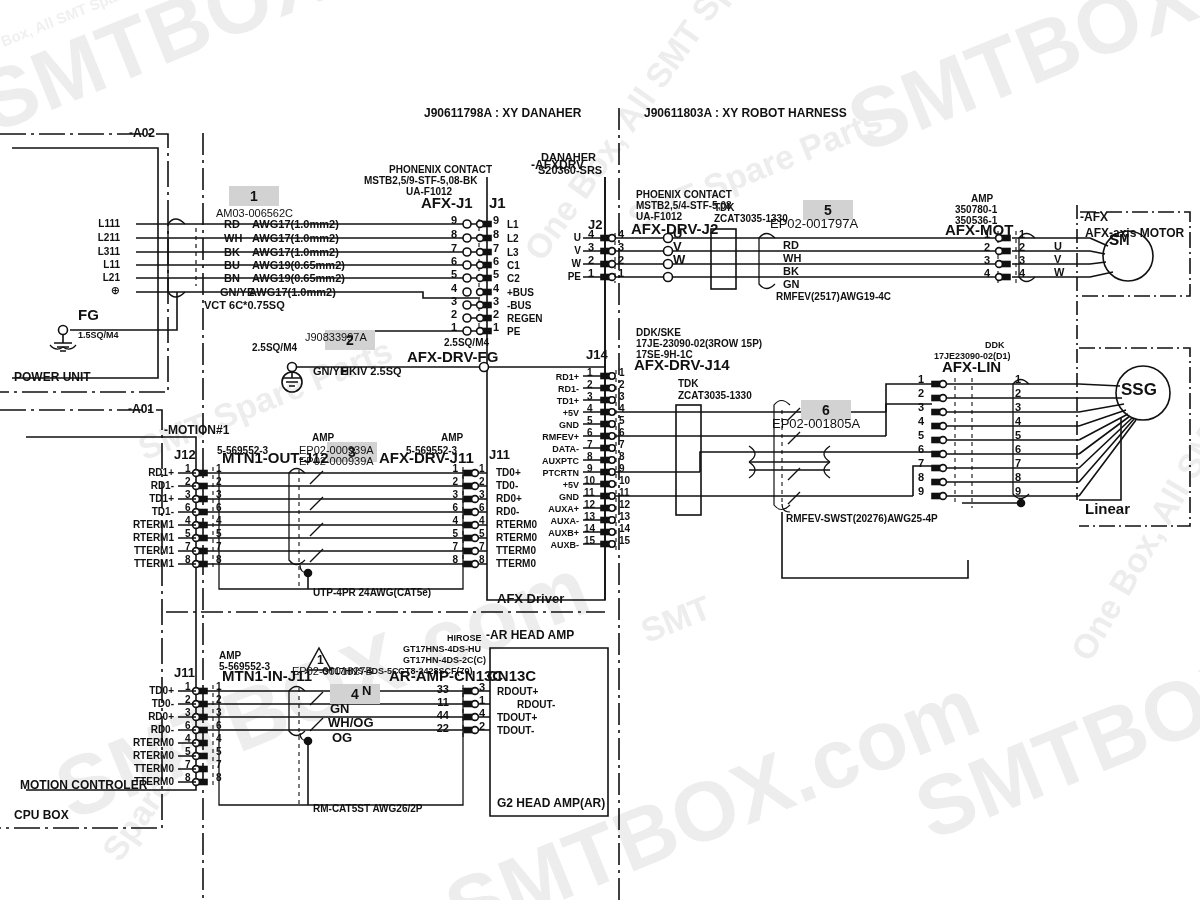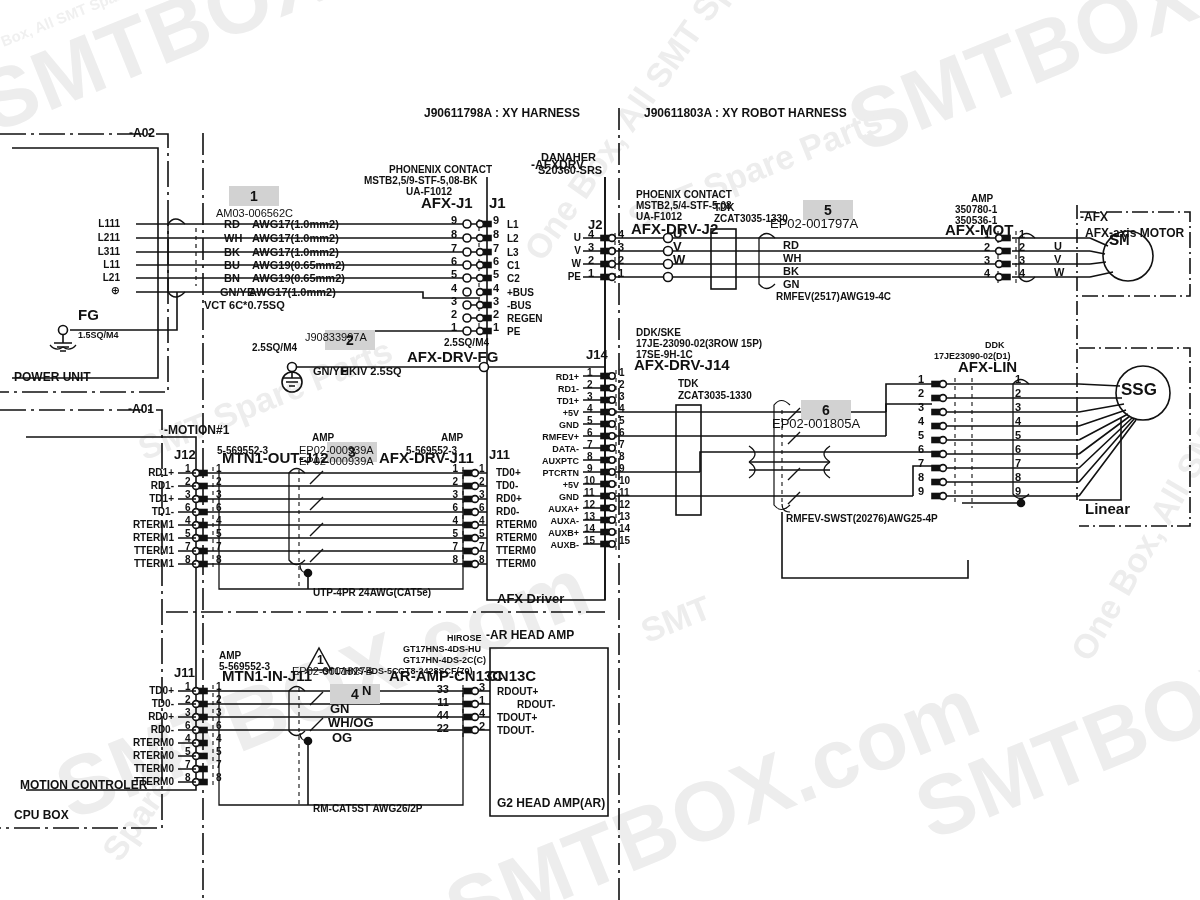--- a/index.html
+++ b/index.html
@@ -383,21 +383,21 @@
           <circle cx="475" cy="717" r="3.4" fill="#fff"></circle>
         <rect x="464" y="727.5" width="11" height="5" fill="#111"></rect>
           <circle cx="475" cy="730" r="3.4" fill="#fff"></circle>
       </g>
       <path d="M479,691 L490,691 M479,704 L490,704 M479,717 L490,717 M479,730 L490,730"></path>
 
       <path d="M319,648 L331,670 L307,670 Z" stroke-width="1.5" fill="#fff"></path>
     </g>
   </svg>
 
-  <div class="lbl t12 b" style="left:424px;top:108px;">J90611798A : XY HARNESS</div>
+  <div class="lbl t12 b" style="left:424px;top:108px;">J90611798A : XY DANAHER</div>
   <div class="lbl t12 b" style="left:644px;top:108px;">J90611803A : XY ROBOT HARNESS</div>
 
   <div class="lbl t12 b" style="left:129px;top:128px;">-A02</div>
   <div class="lbl t12 b" style="left:14px;top:372px;">POWER UNIT</div>
   <div class="lbl t12 b" style="left:128px;top:404px;">-A01</div>
   <div class="lbl t12 b" style="left:14px;top:810px;">CPU BOX</div>
   <div class="lbl t12 b" style="left:164px;top:425px;">-MOTION#1</div>
   <div class="lbl t12 b" style="left:20px;top:780px;">MOTION CONTROLER</div>
   <div class="lbl t12 b" style="left:487px;top:160px;margin-left:44px;">-AFXDRV</div>
   <div class="lbl t13 b" style="left:497px;top:594px;">AFX Driver</div>
@@ -589,21 +589,21 @@
   <div class="lbl t10 b" style="left:619px;top:512px;">13</div>
   <div class="lbl t10 b" style="left:619px;top:524px;">14</div>
   <div class="lbl t10 b" style="left:619px;top:536px;">15</div>
 
   <div class="lbl t10 b" style="left:678px;top:379px;">TDK</div>
   <div class="lbl t10 b" style="left:678px;top:391px;">ZCAT3035-1330</div>
   <div class="lbl t10 b" style="left:786px;top:514px;text-align:right;">RMFEV-SWST(20276)AWG25-4P</div>
 
   <div class="lbl t9 b" style="left:985px;top:340px;">DDK</div>
   <div class="lbl t9 b" style="left:934px;top:351px;">17JE23090-02(D1)</div>
-  <div class="lbl t15 b" style="left:942px;top:362px;margin-left:16px;">AFX-LIN</div>
+  <div class="lbl t15 b" style="left:942px;top:362px;">AFX-LIN</div>
   <div class="lbl t11 b" style="left:918px;top:374px;">1</div>
   <div class="lbl t11 b" style="left:918px;top:388px;">2</div>
   <div class="lbl t11 b" style="left:918px;top:402px;">3</div>
   <div class="lbl t11 b" style="left:918px;top:416px;">4</div>
   <div class="lbl t11 b" style="left:918px;top:430px;">5</div>
   <div class="lbl t11 b" style="left:918px;top:444px;">6</div>
   <div class="lbl t11 b" style="left:918px;top:458px;">7</div>
   <div class="lbl t11 b" style="left:918px;top:472px;">8</div>
   <div class="lbl t11 b" style="left:918px;top:486px;">9</div>
 

